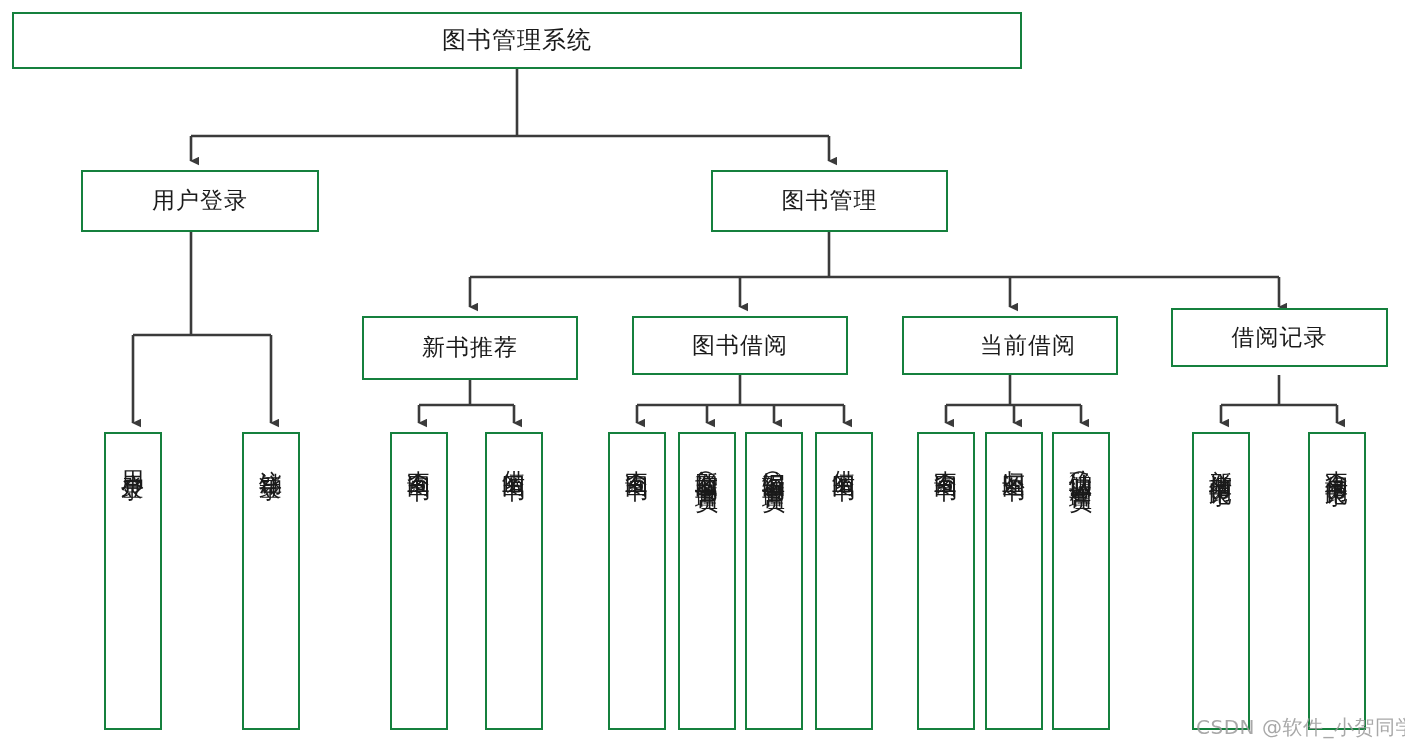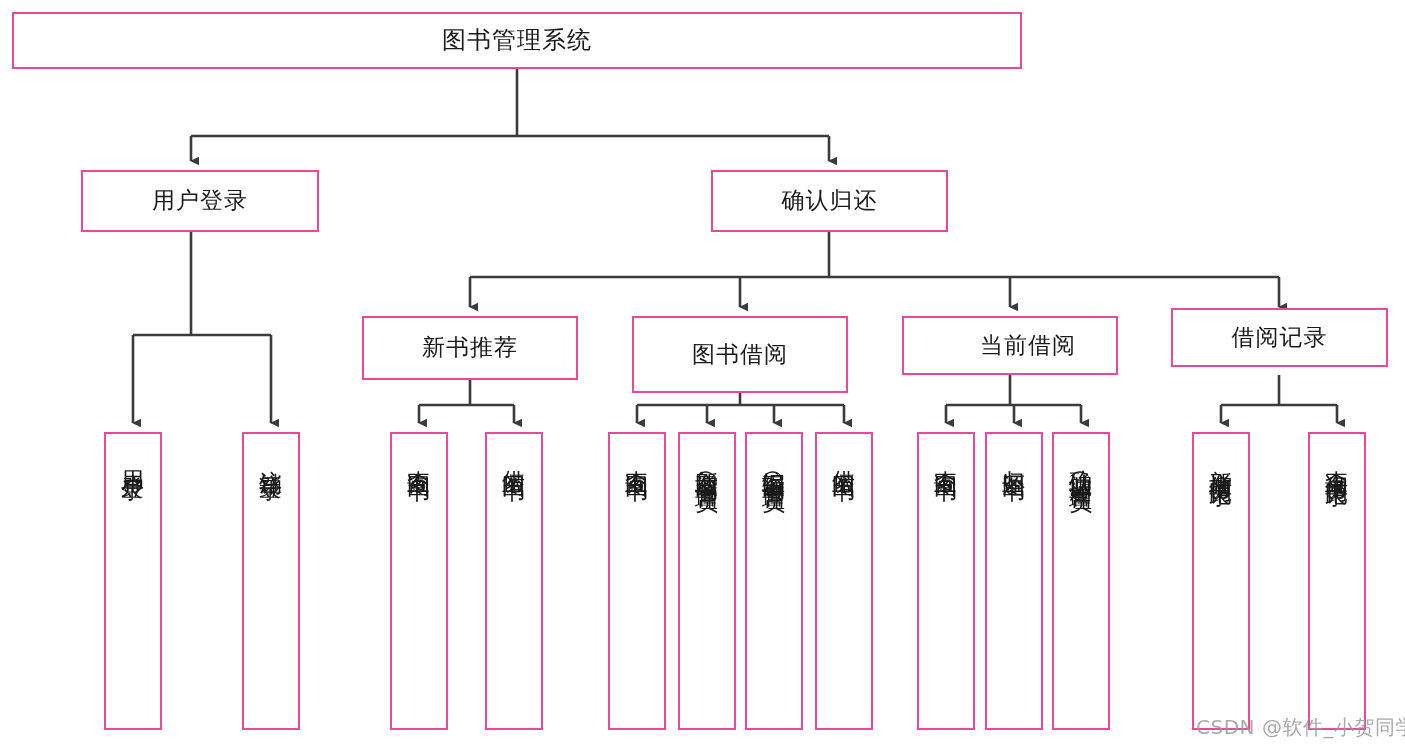--- a/index.html
+++ b/index.html
@@ -23,21 +23,21 @@
     left: 0;
     top: 0;
     width: 1405px;
     height: 747px;
     pointer-events: none;
   }
   .node {
     position: absolute;
     box-sizing: border-box;
     background: #ffffff;
-    border: 2px solid #ec4899;
+    border: 2px solid #15803d;
     display: flex;
     align-items: center;
     justify-content: center;
     color: #1a1a1a;
   }
   .node.horiz {
     font-size: 23px;
     letter-spacing: 1px;
     line-height: 1.1;
   }
@@ -116,27 +116,27 @@
   </svg>
 
   <div class="node horiz root" style="left: 12px; top: 12px; width: 1010px; height: 57px;">
     <span>图书管理系统</span>
   </div>
 
   <div class="node horiz" style="left: 81px; top: 170px; width: 238px; height: 62px;">
     <span>用户登录</span>
   </div>
   <div class="node horiz" style="left: 711px; top: 170px; width: 237px; height: 62px;">
-    <span>确认归还</span>
+    <span>图书管理</span>
   </div>
 
   <div class="node horiz" style="left: 362px; top: 316px; width: 216px; height: 64px;">
     <span>新书推荐</span>
   </div>
-  <div class="node horiz" style="left: 632px; top: 316px; width: 216px; height: 77px;">
+  <div class="node horiz" style="left: 632px; top: 316px; width: 216px; height: 59px;">
     <span>图书借阅</span>
   </div>
   <div class="node horiz" style="left: 902px; top: 316px; width: 216px; height: 59px; padding-left: 36px;">
     <span>当前借阅</span>
   </div>
   <div class="node horiz" style="left: 1171px; top: 308px; width: 217px; height: 59px;">
     <span>借阅记录</span>
   </div>
 
   <div class="node vert" style="left: 104px; top: 432px; width: 58px; height: 298px;">

